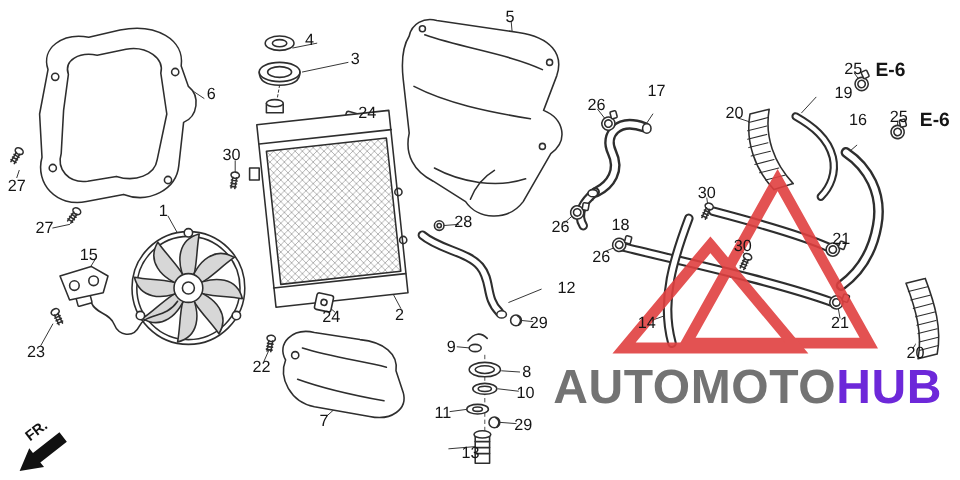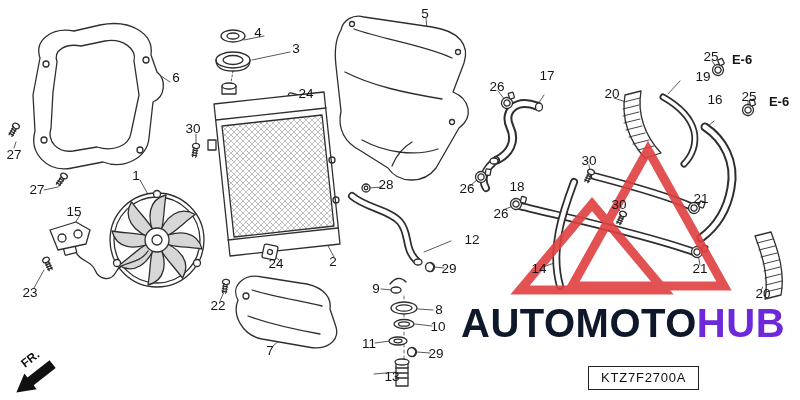--- a/index.html
+++ b/index.html
@@ -2,21 +2,21 @@
 <html><head>
 <meta charset="utf-8">
 <style>
   html,body{margin:0;padding:0;background:#fff;}
   .stage{position:relative;width:800px;height:400px;background:#fff;overflow:hidden;
          font-family:"Liberation Sans",sans-serif;}
   .stage svg{position:absolute;left:0;top:0;}
   .callout-layer{position:absolute;left:0;top:0;width:800px;height:400px;pointer-events:none;}
   .callout{position:absolute;transform:translate(-50%,-50%);font-size:13.5px;color:#151515;
            white-space:nowrap;line-height:1;}
-  .callout.ref{font-weight:700;font-size:13px;}
+  .callout.ref{font-weight:700;font-size:16px;}
   .brand{position:absolute;left:461px;top:303px;font-weight:800;font-size:40px;
          letter-spacing:0.5px;line-height:1;white-space:nowrap;}
   .code-box{position:absolute;left:588px;top:366px;border:1.6px solid #222;background:#fff;
             padding:3px 12px;font-size:13px;letter-spacing:0.8px;color:#111;line-height:1.2;}
 </style>
 </head>
 <body>
 
 <div class="stage">
 
@@ -271,19 +271,16 @@
       <span class="callout" style="left: 715px; top: 100px;">16</span>
       <span class="callout" style="left: 619px; top: 205px;">30</span>
       <span class="callout" style="left: 701px; top: 199px;">21</span>
       <span class="callout" style="left: 700px; top: 269px;">21</span>
       <span class="callout" style="left: 539px; top: 269px;">14</span>
       <span class="callout" style="left: 763px; top: 294px;">20</span>
       <span class="callout ref" style="left: 742px; top: 59px;">E-6</span>
       <span class="callout ref" style="left: 779px; top: 101px;">E-6</span>
     </div>
 
-  <div class="brand"><span style="color: #0f172a;">AUTOMOTO</span><span style="color: #6d28d9;">HUB</span></div>
-
-  <div class="code-box">
-    <span>KTZ7F2700A</span>
-  </div>
+  <div class="brand"><span style="color: #737373;">AUTOMOTO</span><span style="color: #6d28d9;">HUB</span></div>
+
 
 </div>
 
 </body></html>

